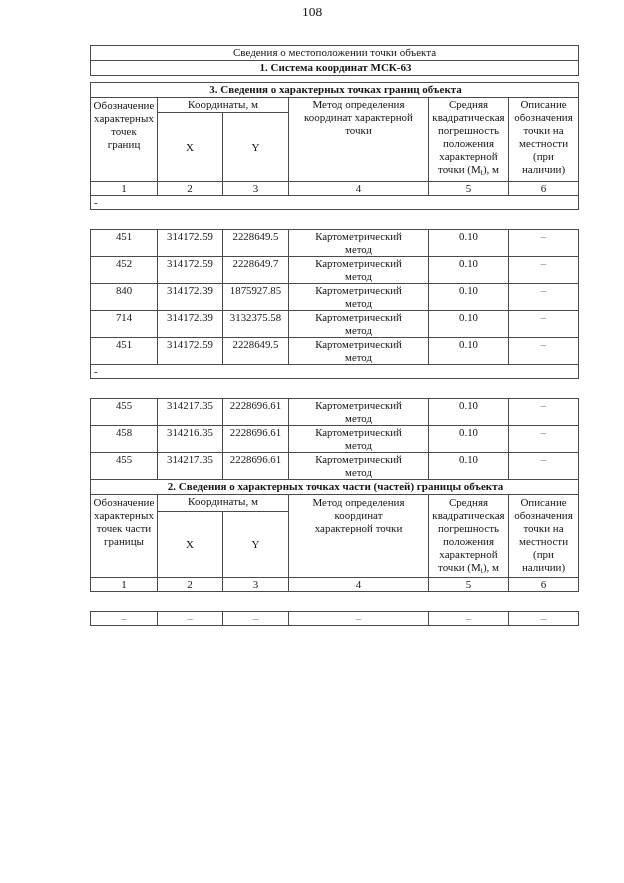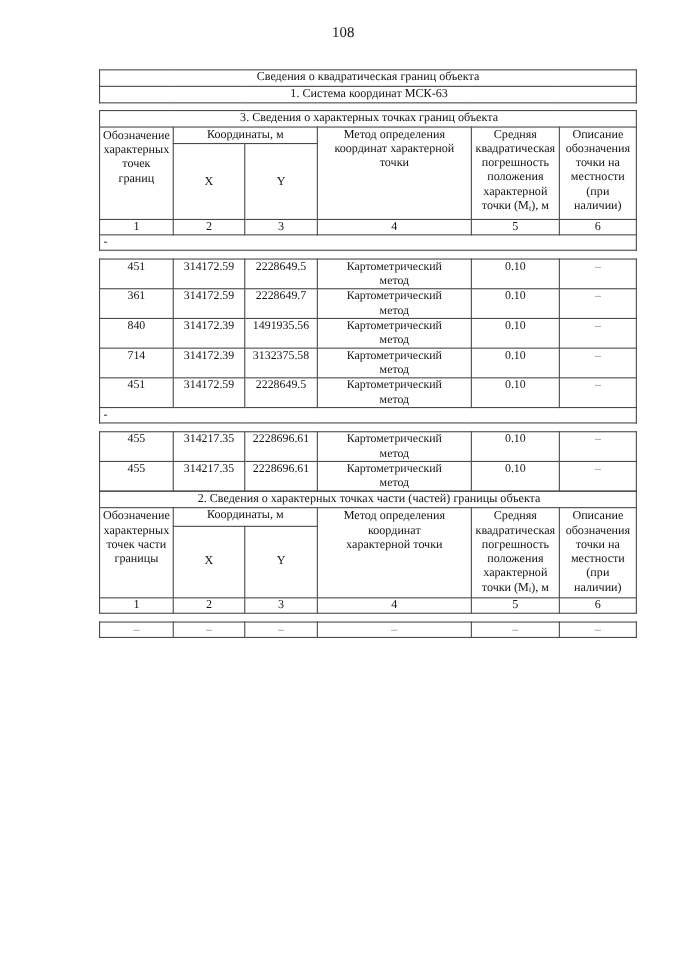--- a/index.html
+++ b/index.html
@@ -9,21 +9,21 @@
   }
   body {
     width: 624px;
     height: 883px;
     font-family: "Liberation Serif", "DejaVu Serif", serif;
     color: #151515;
     position: relative;
     overflow: hidden;
   }
   .page-number {
-    padding-top: 22px;
+    padding-top: 4px;
     text-align: center;
     font-size: 13.5px;
     line-height: 15px;
   }
   .sheet {
     margin: 26px 0 0 90px;
     width: 488px;
   }
   table.tbl {
     border-collapse: collapse;
@@ -49,20 +49,21 @@
   .title-cell {
     height: 14px;
     line-height: 14px;
     text-align: center !important;
   }
   .label-cell {
     text-align: right;
     height: 14px;
     line-height: 14px;
     padding-left: 4px !important;
+    font-weight: bold;
   }
   .pre { white-space: pre-line; }
   .hdr-top { vertical-align: top; padding-top: 1px !important; }
   .hdr-mid { vertical-align: middle; }
   .coords-cell { height: 14px; line-height: 14px; }
   .xy-row-s2 td { height: 68px; }
   .xy-row-s3 td { height: 58px; }
   .xy-cell { vertical-align: middle !important; }
   .numrow td { height: 12px; line-height: 12px; }
   .partrow td {
@@ -73,21 +74,21 @@
   }
   .data-row td {
     line-height: 10.5px;
     padding-top: 1px;
     white-space: pre-line;
     font-size: 10.8px;
   }
   .dash-cell { color: #787878; }
   .dashrow td { color: #787878; height: 12px; line-height: 12px; }
   .gap6 { margin-top: 6px; }
-  .gap3 { margin-top: 7px; }
+  .gap3 { margin-top: 19px; }
   .attach { margin-top: -1px; }
   .subscript { font-size: 7.5px; vertical-align: -1.5px; }
 </style>
 </head>
 <body>
 
 <div class="page-number">108</div>
 
 <div class="sheet">
 
@@ -95,21 +96,21 @@
     <colgroup>
         <col class="c1">
         <col class="c2">
         <col class="c3">
         <col class="c4">
         <col class="c5">
         <col class="c6">
       </colgroup>
     <tbody>
       <tr>
-        <td colspan="6" class="title-cell">Сведения о квадратическая границ объекта</td>
+        <td colspan="6" class="title-cell">Сведения о местоположении точки объекта</td>
       </tr>
       <tr>
         <td colspan="6" class="label-cell">1. Система координат МСК-63</td>
       </tr>
     </tbody>
   </table>
 
   <table class="tbl gap6">
     <colgroup>
         <col class="c1">
@@ -178,32 +179,32 @@
         <tr class="data-row">
           <td>451</td>
           <td>314172.59</td>
           <td>2228649.5</td>
           <td>Картометрический
 метод</td>
           <td>0.10</td>
           <td class="dash-cell">–</td>
         </tr>
         <tr class="data-row">
-          <td>361</td>
+          <td>452</td>
           <td>314172.59</td>
           <td>2228649.7</td>
           <td>Картометрический
 метод</td>
           <td>0.10</td>
           <td class="dash-cell">–</td>
         </tr>
         <tr class="data-row">
           <td>840</td>
           <td>314172.39</td>
-          <td>1491935.56</td>
+          <td>1875927.85</td>
           <td>Картометрический
 метод</td>
           <td>0.10</td>
           <td class="dash-cell">–</td>
         </tr>
         <tr class="data-row">
           <td>714</td>
           <td>314172.39</td>
           <td>3132375.58</td>
           <td>Картометрический
@@ -234,20 +235,29 @@
         <col class="c2">
         <col class="c3">
         <col class="c4">
         <col class="c5">
         <col class="c6">
       </colgroup>
     <tbody>
         <tr class="data-row">
           <td>455</td>
           <td>314217.35</td>
+          <td>2228696.61</td>
+          <td>Картометрический
+метод</td>
+          <td>0.10</td>
+          <td class="dash-cell">–</td>
+        </tr>
+        <tr class="data-row">
+          <td>458</td>
+          <td>314216.35</td>
           <td>2228696.61</td>
           <td>Картометрический
 метод</td>
           <td>0.10</td>
           <td class="dash-cell">–</td>
         </tr>
         <tr class="data-row">
           <td>455</td>
           <td>314217.35</td>
           <td>2228696.61</td>

